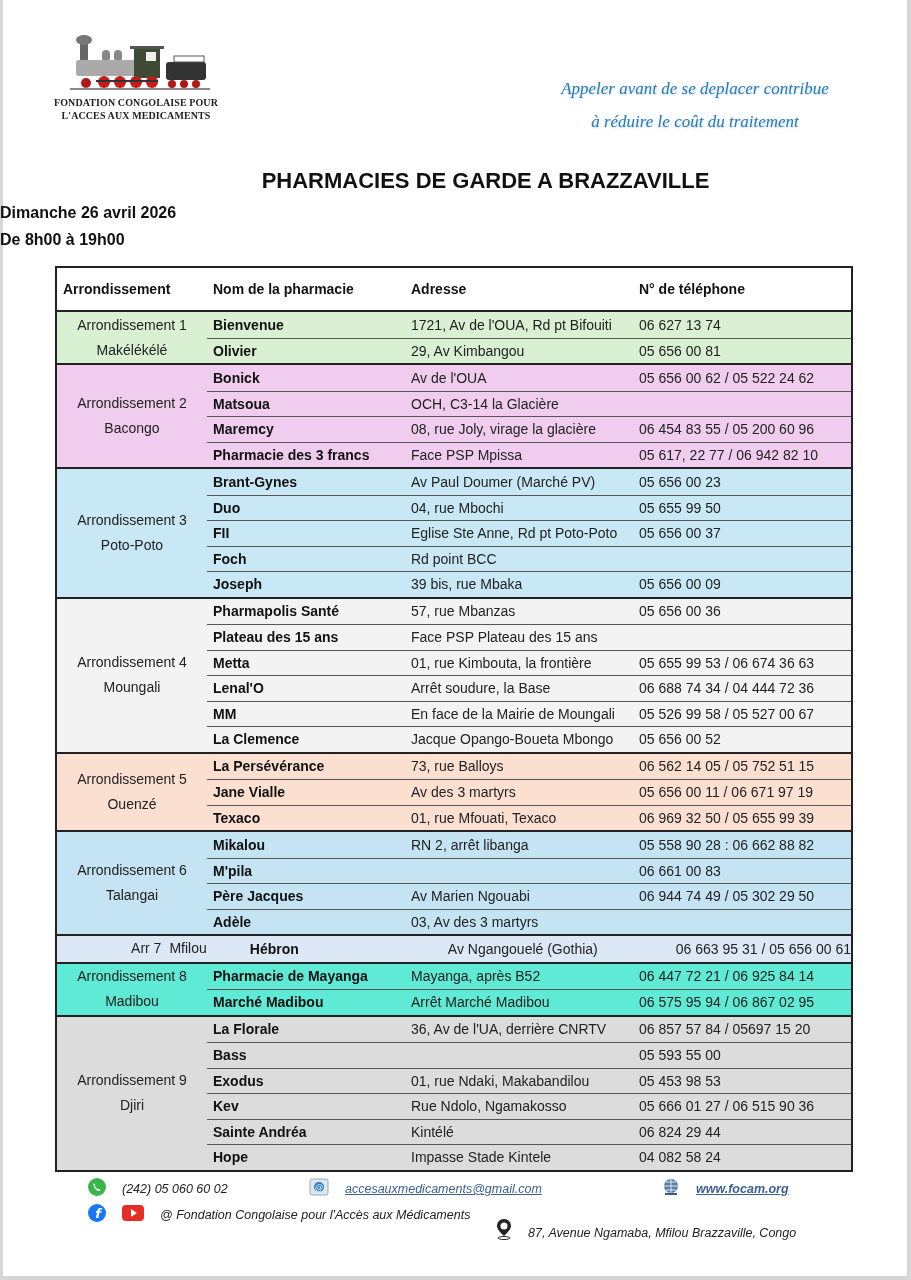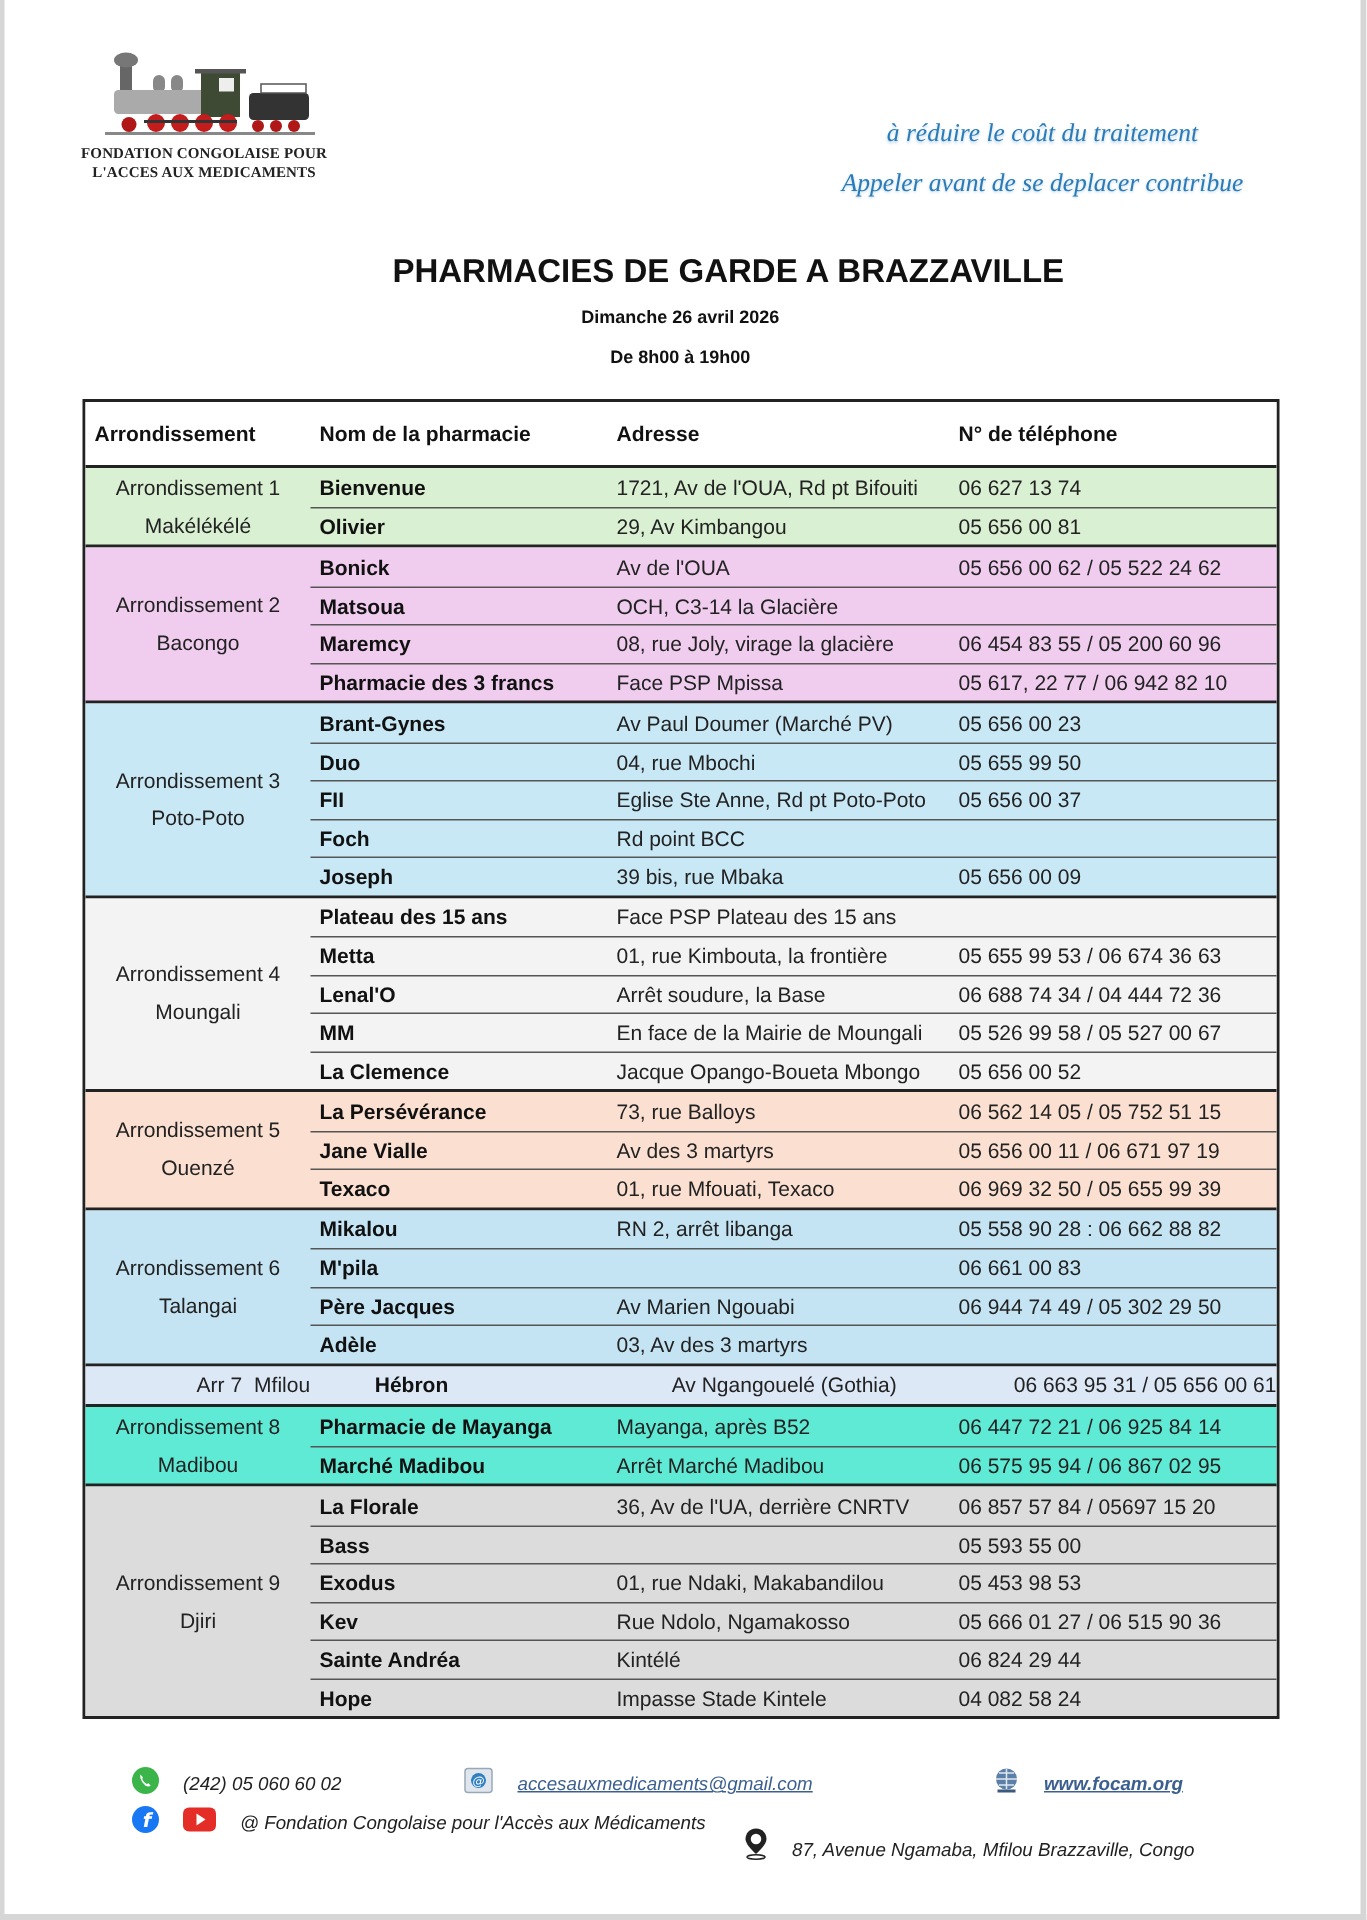--- a/index.html
+++ b/index.html
@@ -27,22 +27,22 @@
       position: absolute; left: 540px; top: 72px; width: 310px; text-align: center;
       font-family: "Liberation Serif", serif; font-style: italic; font-size: 17px; line-height: 33px;
       color: #2a7ab8; text-shadow: 0 1px 2px rgba(42,122,184,0.35);
     }
     
     .title {
       position: absolute; left: 0; width: 971px; text-align: center; top: 168px;
       font-family: "Liberation Sans", sans-serif; font-weight: bold; font-size: 22px; color: #111;
     }
     .subtitle {
-      position: absolute; left: 0; width: 907px; text-align: center;
-      font-weight: bold; font-size: 12px; color: #111;
+      position: absolute; left: 0; width: 907px; text-align: left;
+      font-weight: bold; font-size: 16px; color: #111;
     }
     .subtitle.date { top: 204px; }
     .subtitle.hours { top: 231px; }
     
     .table {
       position: absolute; left: 55px; top: 266px; width: 798px;
       border: 2px solid #222; font-size: 14px;
     }
     .row-head {
       display: flex; height: 44px; align-items: center; background: #fff;
@@ -106,22 +106,22 @@
     <circle cx="126" cy="52" r="4" fill="#b01818"></circle>
     <rect x="26" y="48" width="62" height="2" fill="#333"></rect>
   </svg>
   <div class="logo-text">
     <div>FONDATION CONGOLAISE POUR</div>
     <div>L'ACCES AUX MEDICAMENTS</div>
   </div>
 </div>
 
 <div class="slogan">
+  <div>Appeler avant de se deplacer contribue</div>
   <div>à réduire le coût du traitement</div>
-  <div>Appeler avant de se deplacer contribue</div>
 </div>
 
 <div class="title" style="width:971px;left:0;">PHARMACIES DE GARDE A BRAZZAVILLE</div>
 <div class="subtitle date">Dimanche 26 avril 2026</div>
 <div class="subtitle hours">De 8h00 à 19h00</div>
 
 <div class="table">
   <div class="row-head">
     <span class="c1">Arrondissement</span>
     <span class="c2">Nom de la pharmacie</span>
@@ -208,20 +208,25 @@
           </div>
         </div>
       </div>
       <div class="group" style="background: rgb(243, 243, 243);">
         <div class="g-label">
           <span>Arrondissement 4</span>
           <span>Moungali</span>
         </div>
         <div class="g-rows">
           <div class="p-row">
+            <span class="n">Pharmapolis Santé</span>
+            <span class="a">57, rue Mbanzas</span>
+            <span class="t">05 656 00 36</span>
+          </div>
+          <div class="p-row">
             <span class="n">Plateau des 15 ans</span>
             <span class="a">Face PSP Plateau des 15 ans</span>
             <span class="t"></span>
           </div>
           <div class="p-row">
             <span class="n">Metta</span>
             <span class="a">01, rue Kimbouta, la frontière</span>
             <span class="t">05 655 99 53 / 06 674 36 63</span>
           </div>
           <div class="p-row">

